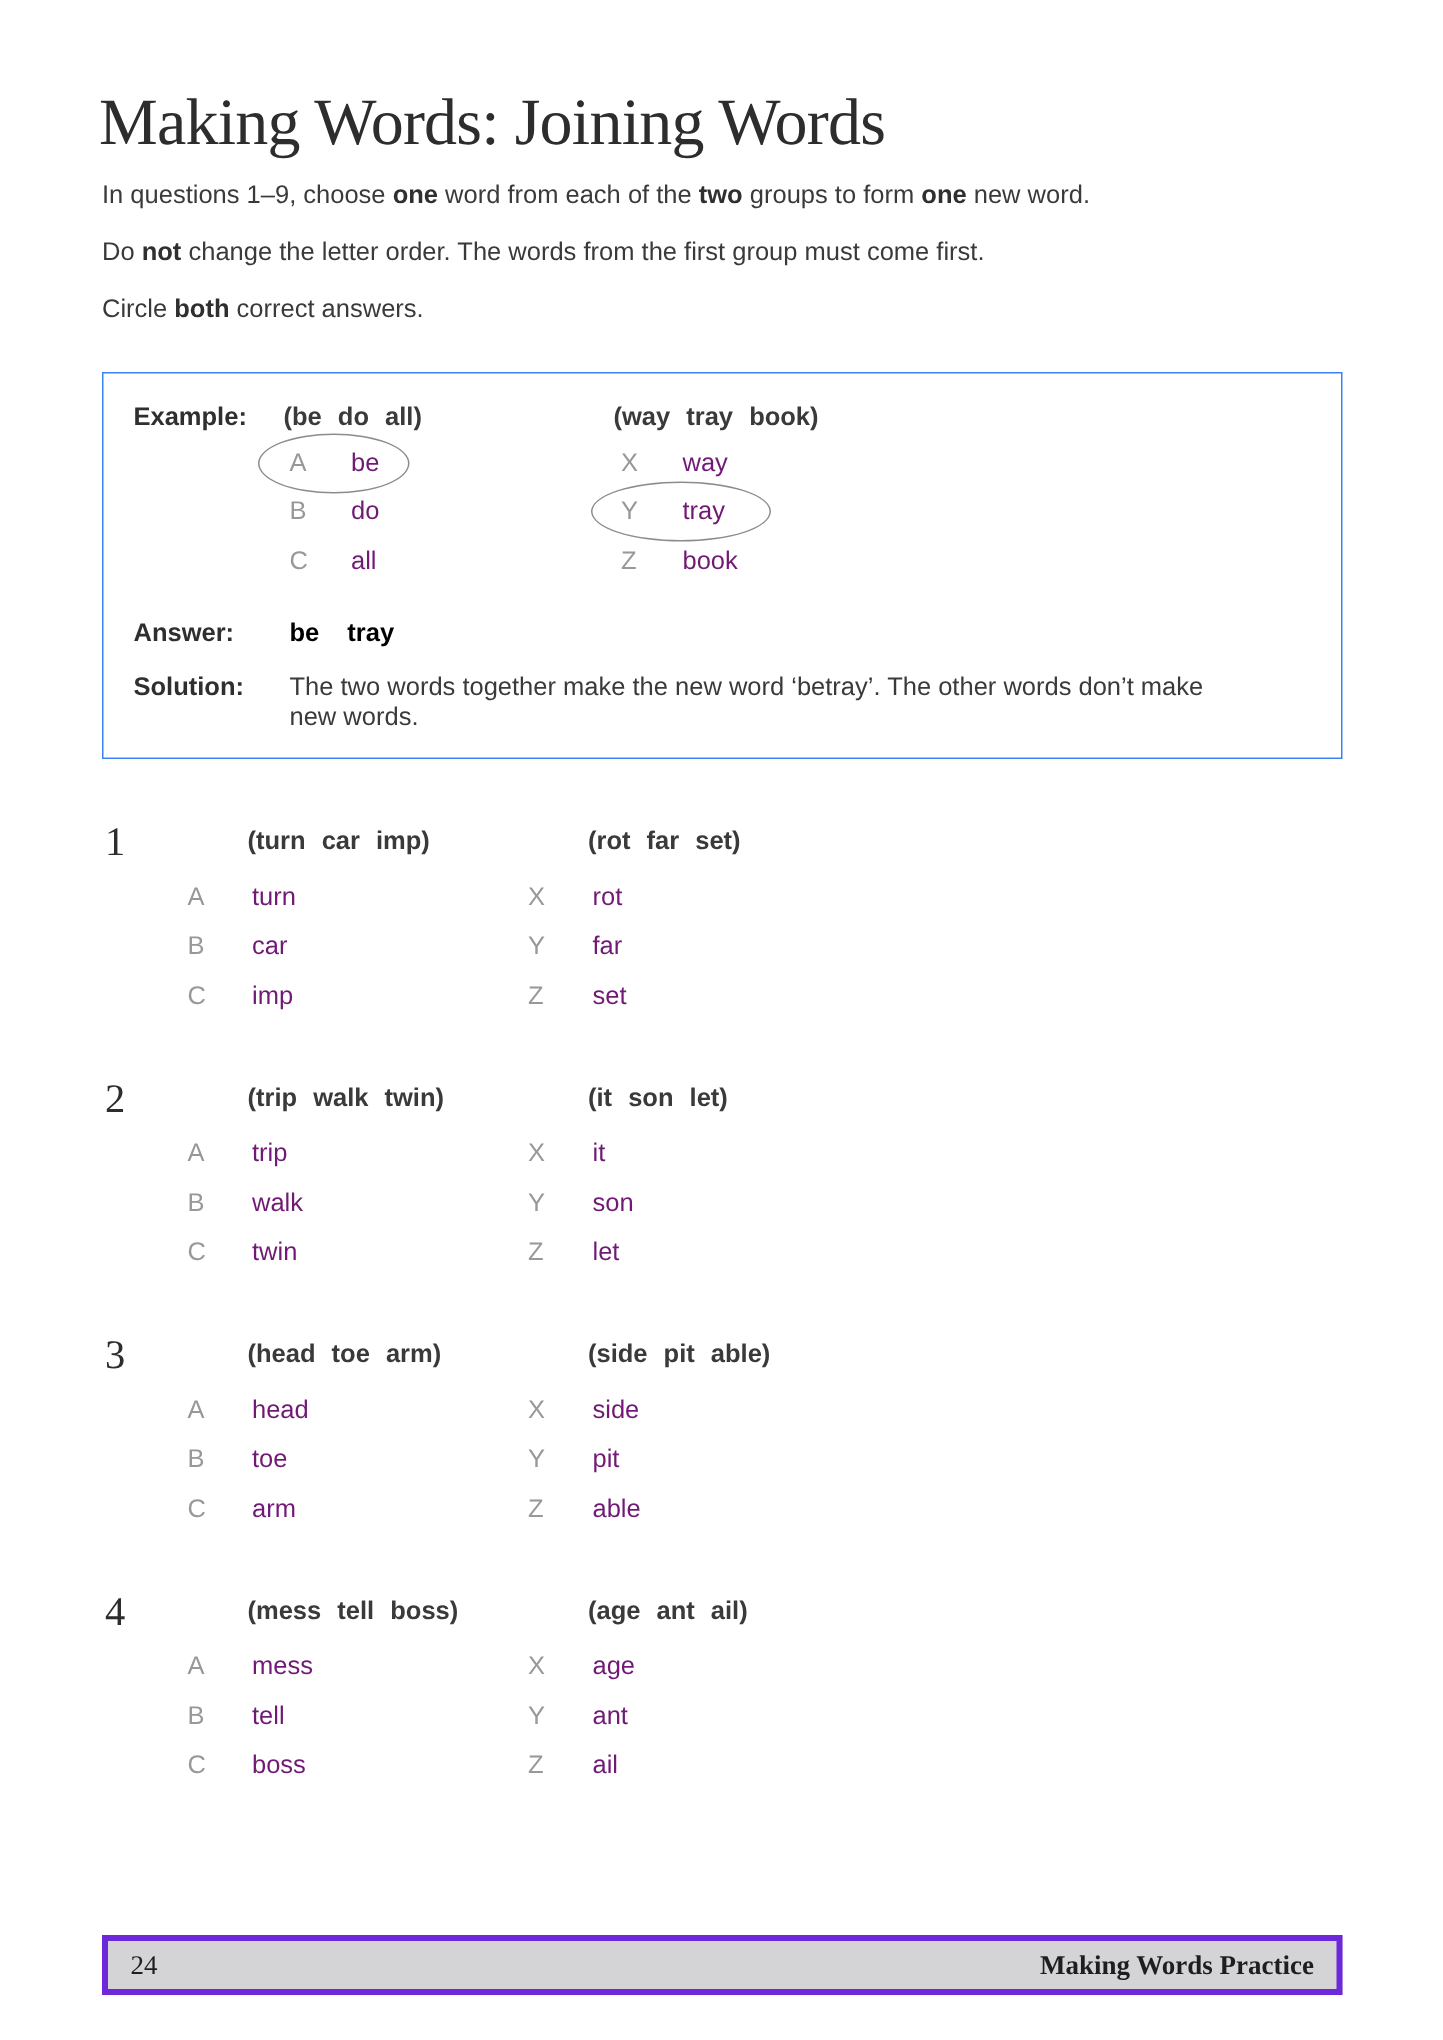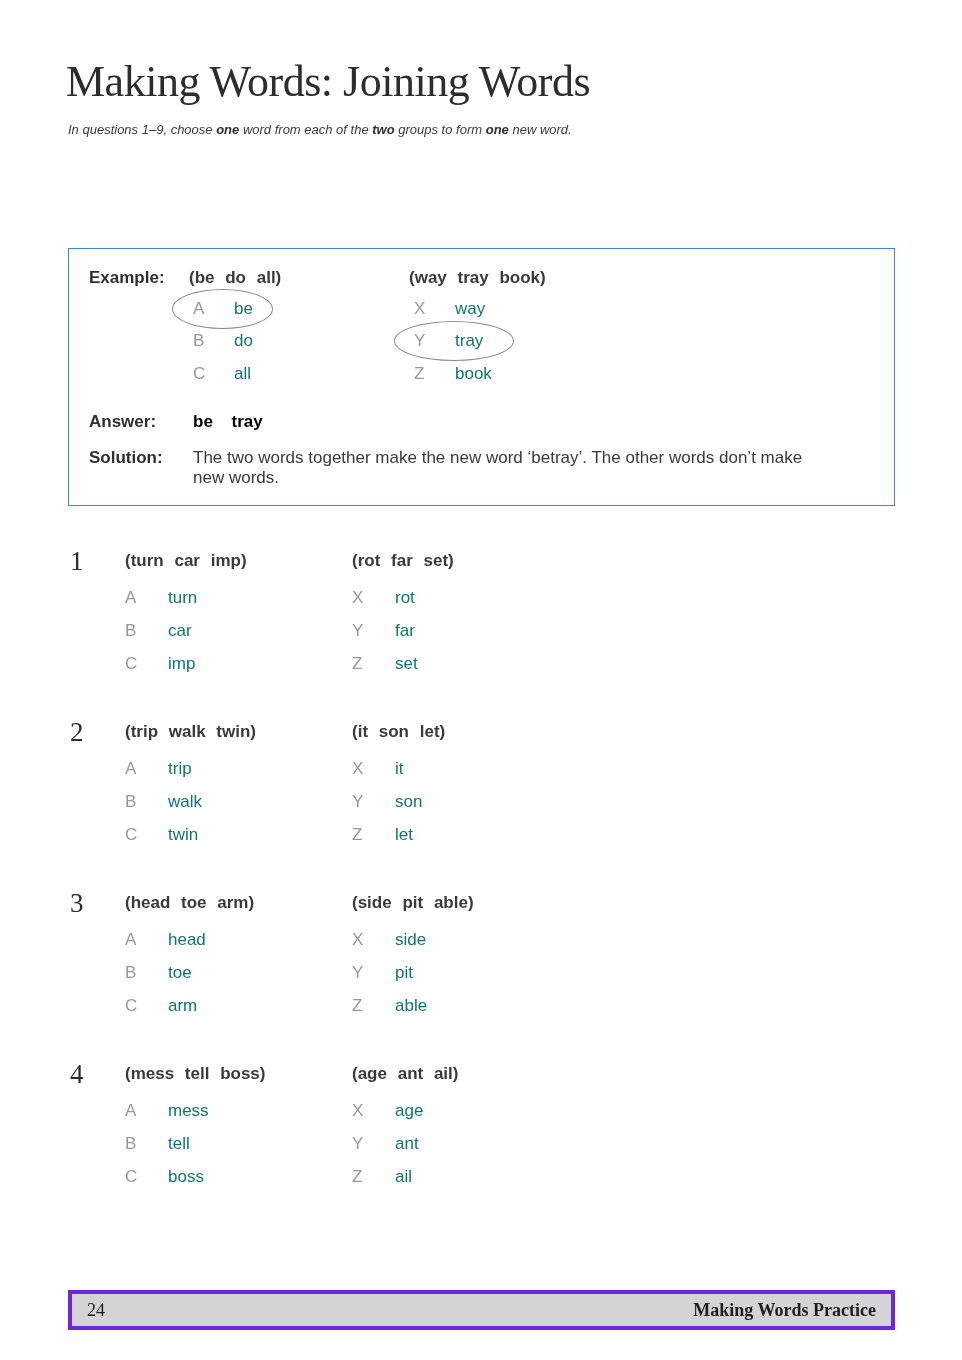--- a/index.html
+++ b/index.html
@@ -5,53 +5,53 @@
   html,body{margin:0;padding:0;background:#ffffff;}
   .page{
     position:relative;width:962px;height:1341px;background:#ffffff;
     font-family:"Liberation Sans",sans-serif;color:#3a3a3a;overflow:hidden;
   }
   .title{
     position:absolute;left:66px;top:56px;margin:0;
     font-family:"Liberation Serif","DejaVu Serif",serif;
     font-size:44px;font-weight:400;color:#2d2d2d;letter-spacing:-0.5px;line-height:52px;
   }
-  .instructions{position:absolute;left:68px;top:120px;font-size:13px;font-style:italic;}
+  .instructions{position:absolute;left:68px;top:120px;font-size:17px;}
   .instructions p{margin:0 0 19px 0;line-height:19px;}
   .instructions b{color:#2f2f2f;}
 
   
   .example-box{
     position:absolute;left:68px;top:248px;width:827px;height:258px;
     border:1px solid #3b82f6;box-sizing:border-box;background:#fff;
   }
   .example-box .abs{position:absolute;font-size:17px;line-height:20px;}
   .bold{font-weight:bold;color:#2f2f2f;}
   .group-text{word-spacing:6px;color:#3a3a3a;font-weight:bold;}
   .opt{display:flex;align-items:baseline;}
   .letter{display:inline-block;width:41px;color:#98989a;flex:0 0 41px;}
-  .word{color:#0f766e;}
+  .word{color:#701a75;}
   .ellipse{
     position:absolute;border:1.5px solid #8c8c8c;border-radius:50%;
     background:transparent;pointer-events:none;
   }
   .answer-value{font-weight:bold;color:#000000;word-spacing:14px;}
   .solution-text{width:645px;line-height:24px;}
 
   
   .question{position:absolute;left:68px;width:827px;}
   .q-number{
     position:absolute;left:2px;top:5px;
     font-family:"Liberation Serif","DejaVu Serif",serif;
     font-size:27px;color:#2d2d2d;line-height:27px;
   }
   .q-col{position:absolute;top:0;font-size:17px;}
   .q-col1{left:57px;}
   .q-col2{left:284px;}
-  .q-group{height:30px;padding-top:8px;line-height:20px;word-spacing:6px;}
+  .q-group{height:30px;padding-top:8px;line-height:20px;word-spacing:6px;margin-left:40px;}
   .q-opt{height:33px;line-height:33px;display:flex;align-items:baseline;}
   .q-opt .letter{width:43px;flex:0 0 43px;}
 
   
   .footer-bar{
     position:absolute;left:68px;top:1290px;width:827px;height:40px;
     background:#d4d4d6;border:4px solid #6d28d9;box-sizing:border-box;
     display:flex;justify-content:space-between;align-items:center;
     padding:0 15px;font-family:"Liberation Serif","DejaVu Serif",serif;
     font-size:18px;color:#1e1e1e;
@@ -60,20 +60,22 @@
 </style>
 </head>
 <body>
 
 <div class="page">
 
   <h1 class="title">Making Words: Joining Words</h1>
 
   <div class="instructions">
     <p><span>In questions 1–9, choose </span><b>one</b><span> word from each of the </span><b>two</b><span> groups to form </span><b>one</b><span> new word.</span></p>
+    <p><span>Do </span><b>not</b><span> change the letter order. The words from the first group must come first.</span></p>
+    <p><span>Circle </span><b>both</b><span> correct answers.</span></p>
   </div>
 
   <div class="example-box">
 
     <div class="abs bold" style="left:20px;top:19px">Example:</div>
     <div class="abs group-text" style="left:120px;top:19px">(be do all)</div>
     <div class="abs group-text" style="left:340px;top:19px">(way tray book)</div>
 
     <div class="ellipse" style="left:103px;top:40px;width:99px;height:38px"></div>
     <div class="ellipse" style="left:325px;top:72px;width:118px;height:38px"></div>

